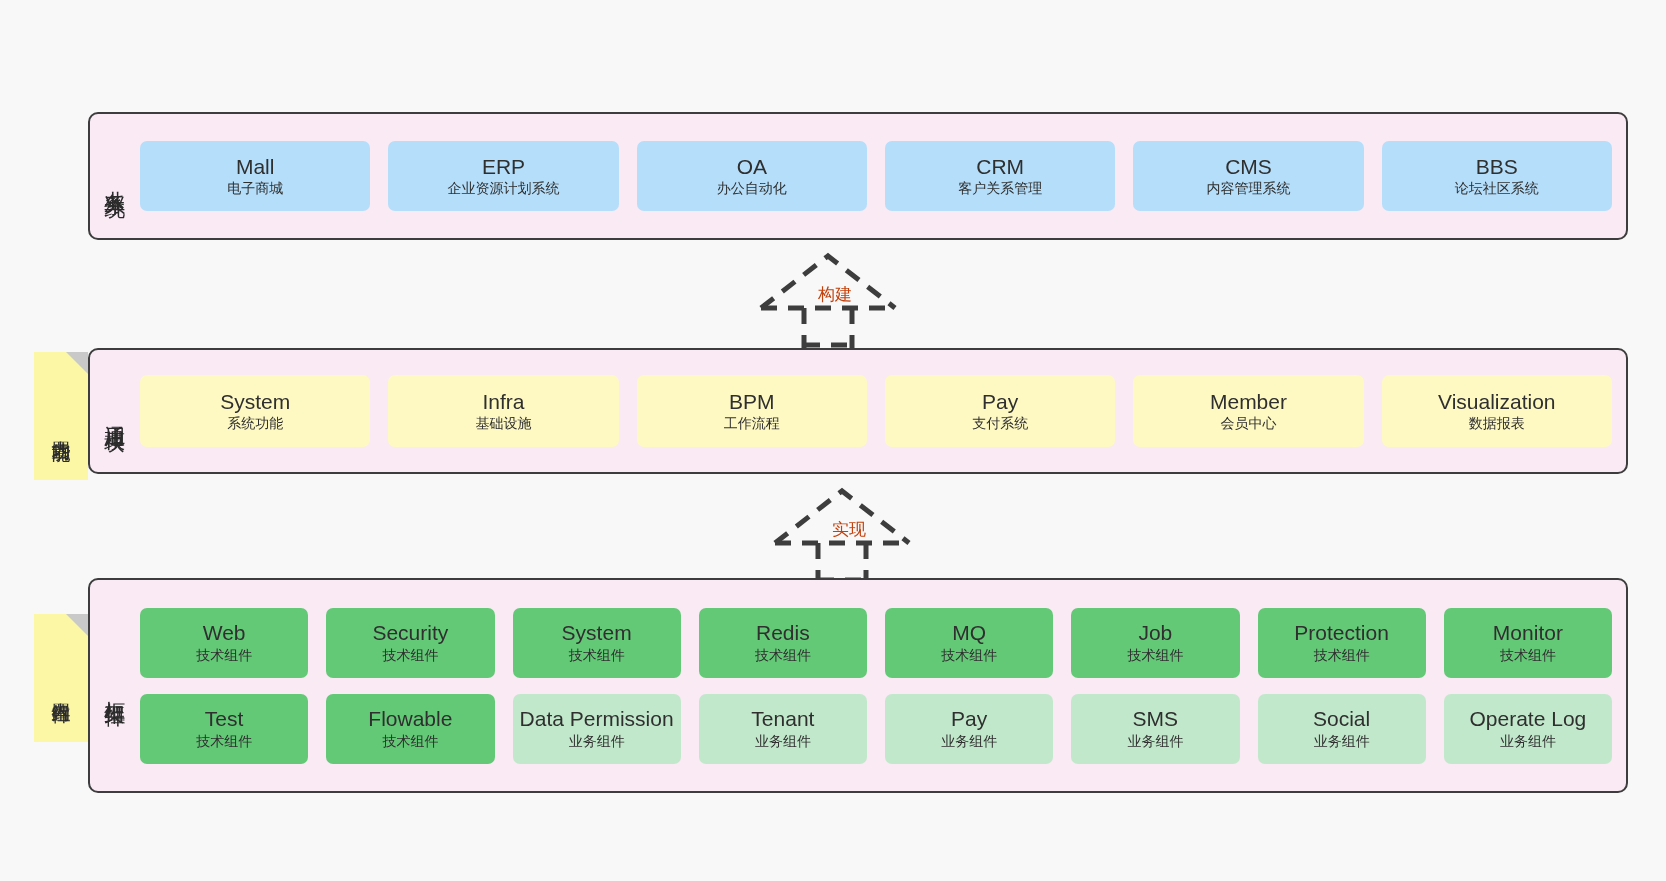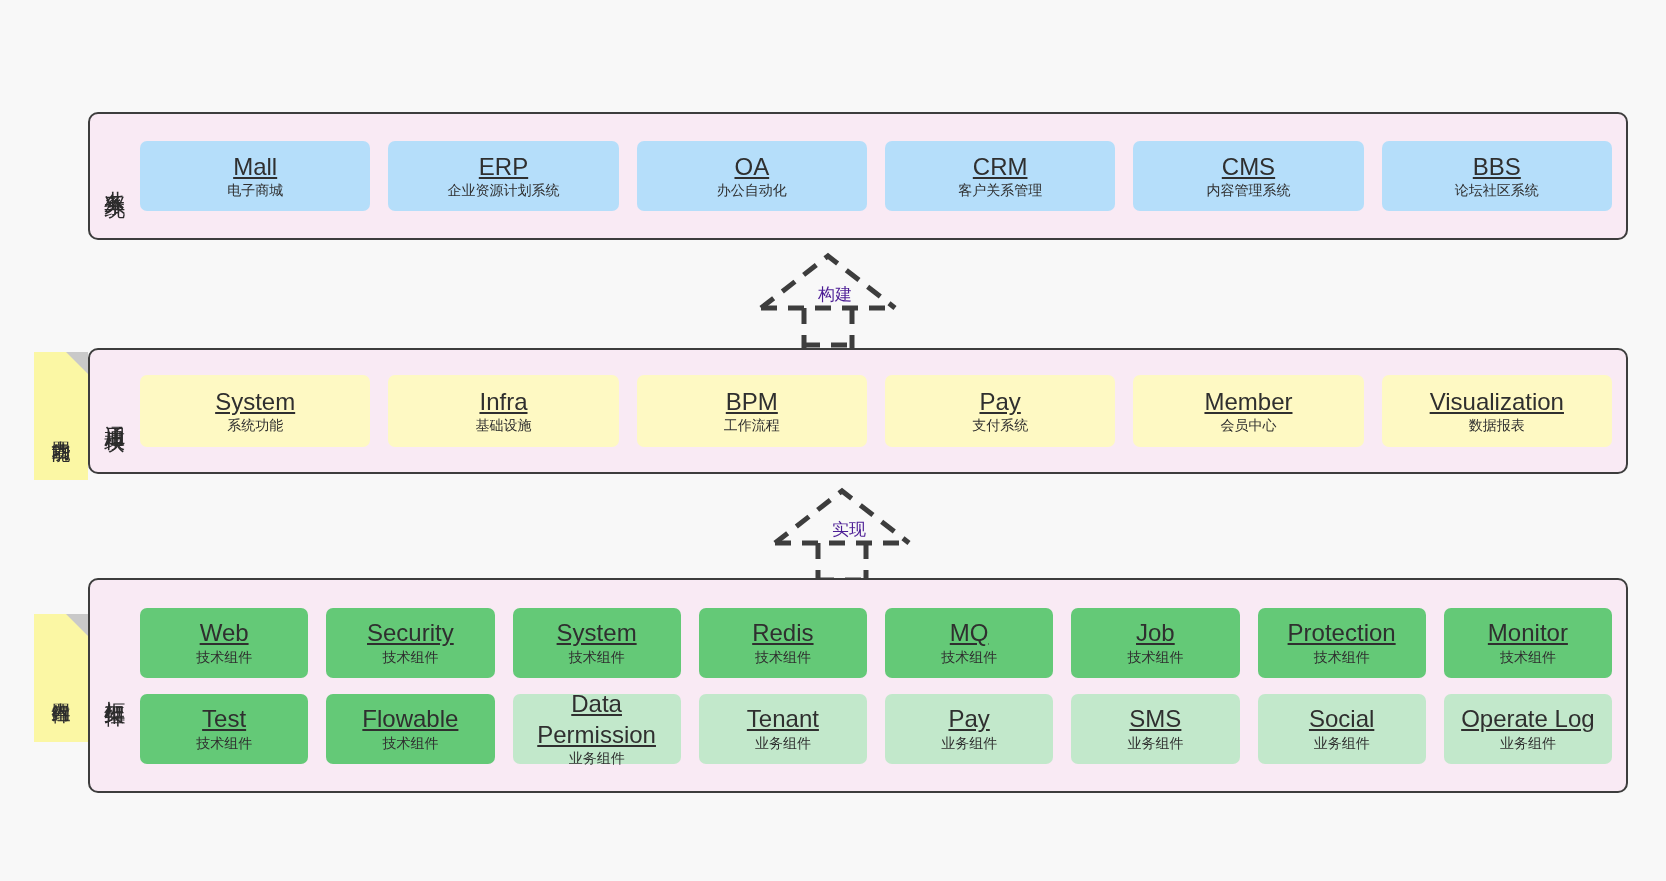--- a/index.html
+++ b/index.html
@@ -62,21 +62,21 @@
     border-radius:7px;
     display:flex;
     flex-direction:column;
     align-items:center;
     justify-content:center;
     text-align:center;
     box-sizing:border-box;
     padding:6px 4px;
     line-height:1.28;
   }
-  .card .t1{font-size:24px;color:#2f2f2f;text-decoration:underline;}
+  .card .t1{font-size:21px;color:#2f2f2f;}
   .card .t2{font-size:14px;color:#2f2f2f;}
 
   .c-blue{background:#b5defa;}
   .c-red{background:#fef9c3;}
   .c-pink{background:#fef9c3;}
   .c-green{background:#64c977;}
   .c-lgreen{background:#c2e8cb;}
 
   
   #layer-business{left:88px;top:112px;width:1540px;height:128px;}
@@ -116,21 +116,21 @@
   }
   #note-builtin-func{left:34px;top:352px;height:128px;}
   #note-builtin-comp{left:34px;top:614px;height:128px;}
 
   
   .uml{position:absolute;}
   .uml svg{display:block;overflow:visible;}
   .uml .lbl{
     position:absolute;
     font-size:17px;
-    color:#4c1d95;
+    color:#c2410c;
     white-space:nowrap;
     background:transparent;
   }
   #arrow-build{left:756px;top:248px;width:150px;height:100px;}
   #arrow-build .lbl{left:62px;top:35px;}
   #arrow-impl{left:770px;top:483px;width:150px;height:100px;}
   #arrow-impl .lbl{left:62px;top:35px;}
 </style>
 </head>
 <body>

